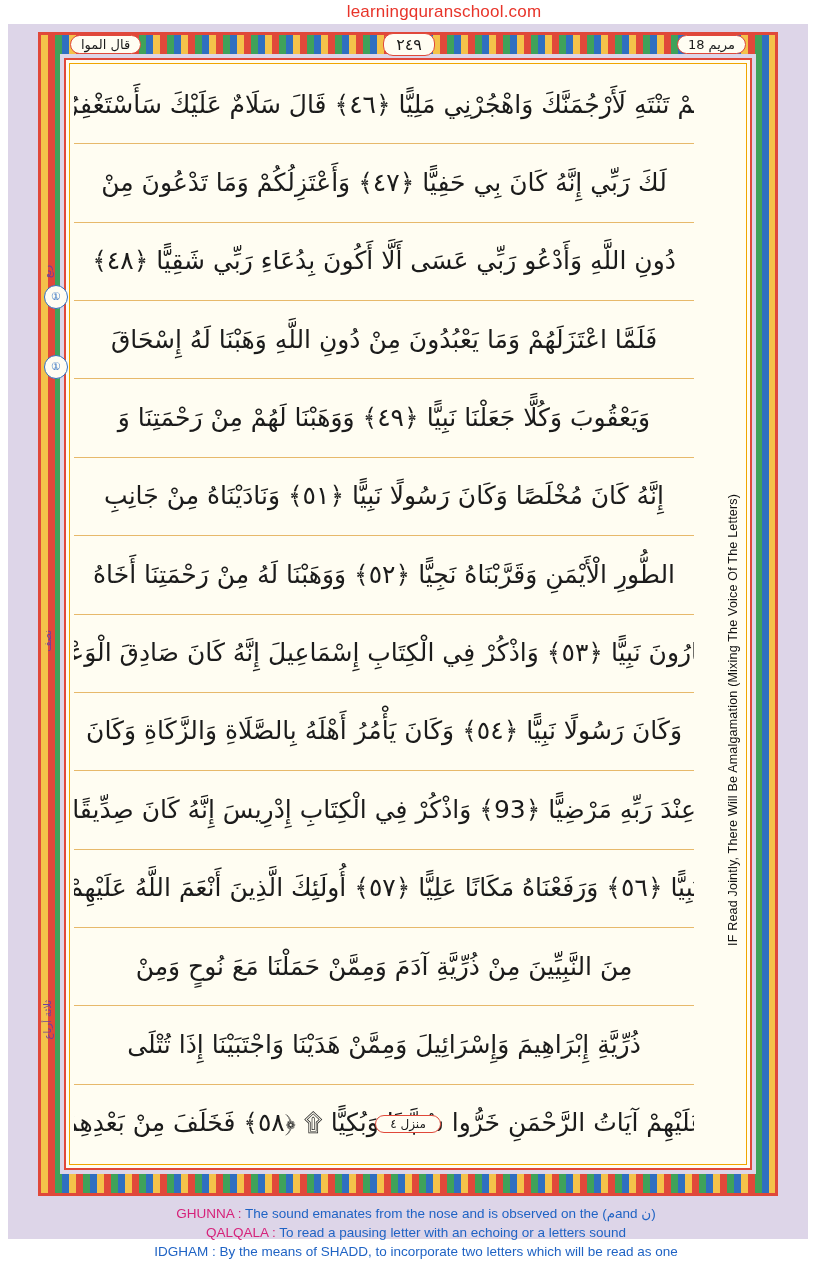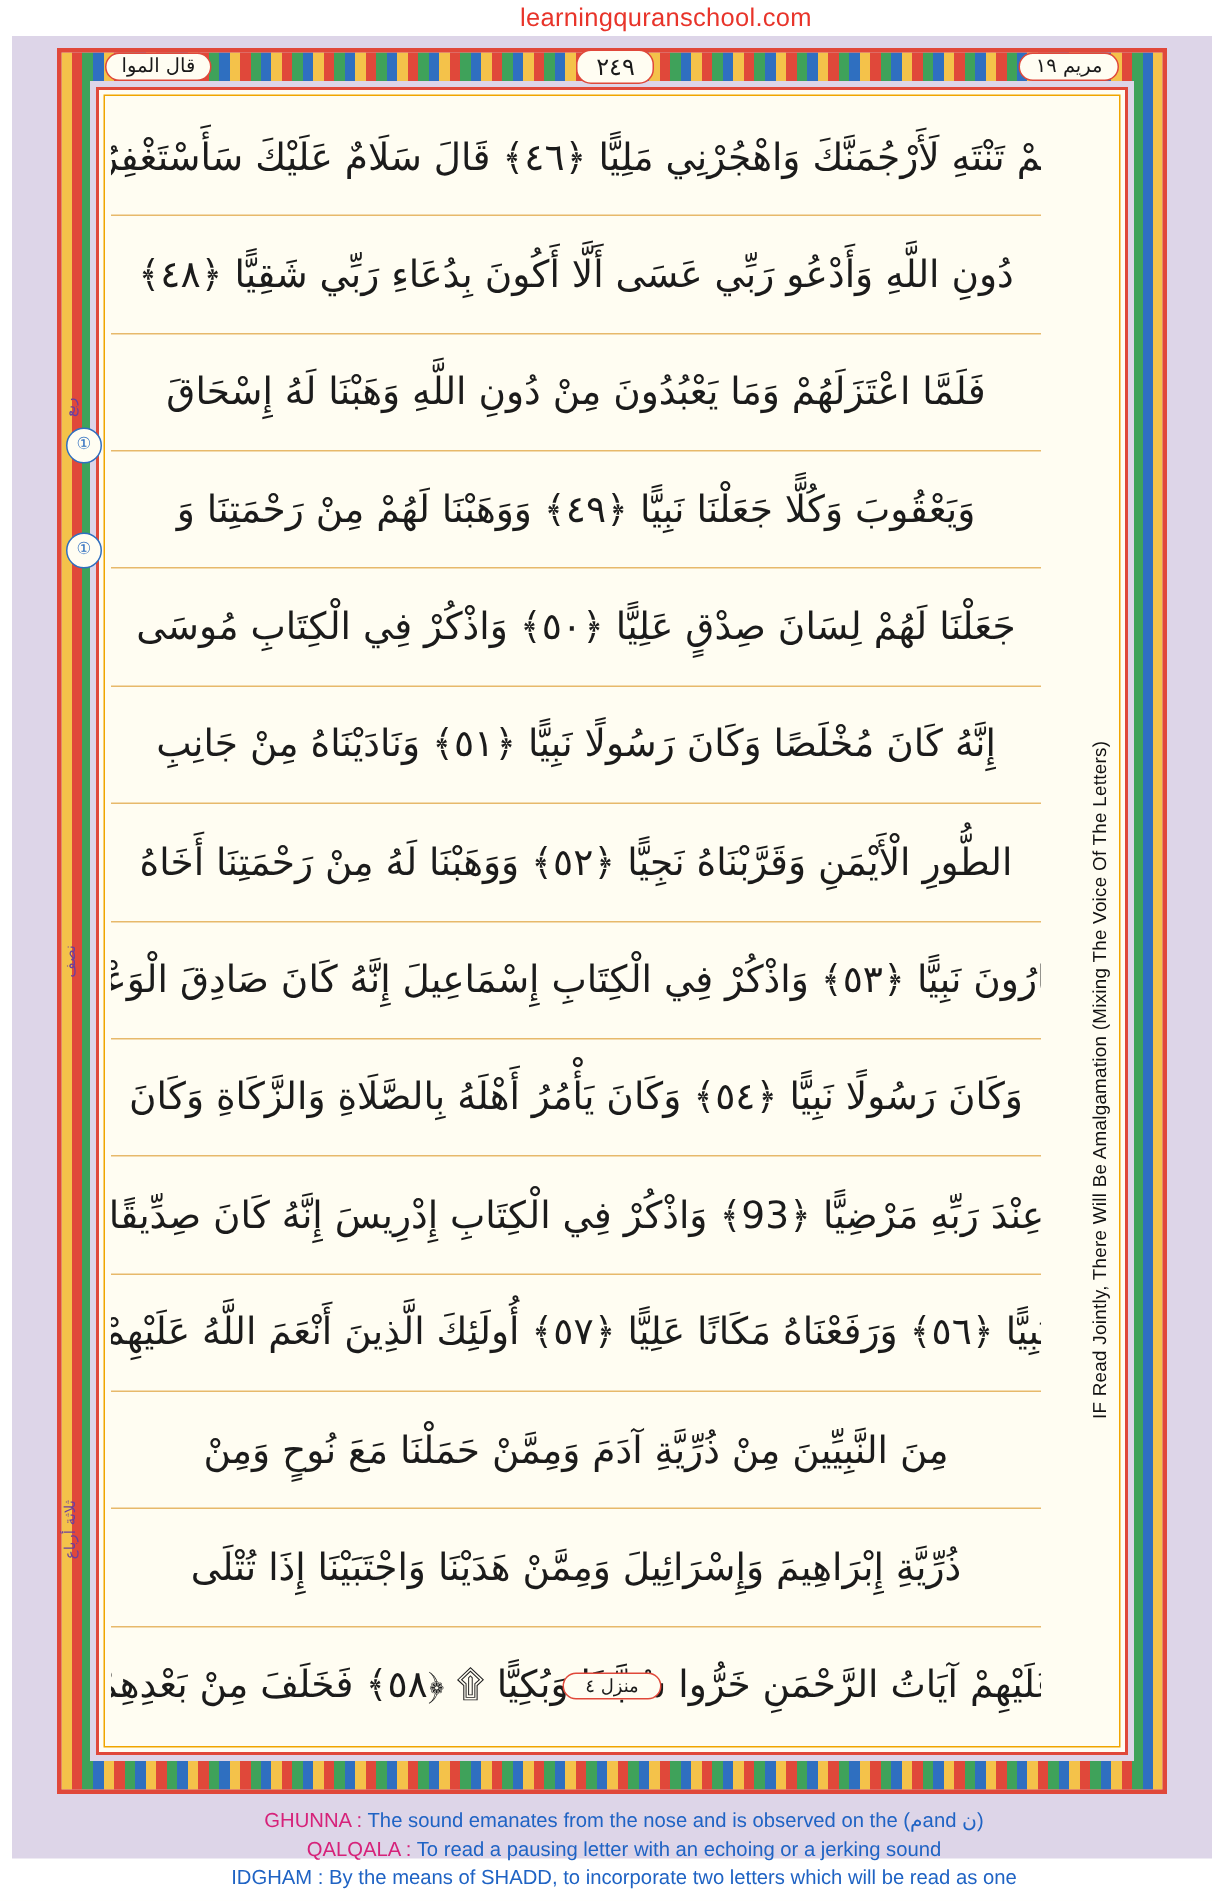--- a/index.html
+++ b/index.html
@@ -239,39 +239,39 @@
 
   <div class="sheet"></div>
 
   <div class="frame-outer"></div>
   <div class="frame-inner-mask"></div>
   <div class="text-frame"></div>
 
   <div class="header-band">
     <div class="hdr-cartouche">قال الموا</div>
     <div class="hdr-page">٢٤٩</div>
-    <div class="hdr-cartouche">مريم ١٩</div>
+    <div class="hdr-cartouche">مريم 18</div>
   </div>
 
   <div class="side-note">IF Read Jointly, There Will Be Amalgamation (Mixing The Voice Of The Letters)</div>
 
   <div class="side-markers">
     <div class="side-badge" style="top:215px;">①</div>
     <div class="side-badge" style="top:285px;">①</div>
     <div class="side-label" style="top:195px;">ربع</div>
     <div class="side-label" style="top:560px;">نصف</div>
     <div class="side-label" style="top:930px;">ثلاثة أرباع</div>
   </div>
 
   <div class="lines">
     <div class="qline">لَمْ تَنْتَهِ لَأَرْجُمَنَّكَ وَاهْجُرْنِي مَلِيًّا ﴿٤٦﴾ قَالَ سَلَامٌ عَلَيْكَ سَأَسْتَغْفِرُ</div>
+    <div class="qline">لَكَ رَبِّي إِنَّهُ كَانَ بِي حَفِيًّا ﴿٤٧﴾ وَأَعْتَزِلُكُمْ وَمَا تَدْعُونَ مِنْ</div>
     <div class="qline">دُونِ اللَّهِ وَأَدْعُو رَبِّي عَسَى أَلَّا أَكُونَ بِدُعَاءِ رَبِّي شَقِيًّا ﴿٤٨﴾</div>
     <div class="qline">فَلَمَّا اعْتَزَلَهُمْ وَمَا يَعْبُدُونَ مِنْ دُونِ اللَّهِ وَهَبْنَا لَهُ إِسْحَاقَ</div>
     <div class="qline">وَيَعْقُوبَ وَكُلًّا جَعَلْنَا نَبِيًّا ﴿٤٩﴾ وَوَهَبْنَا لَهُمْ مِنْ رَحْمَتِنَا وَ</div>
-    <div class="qline">جَعَلْنَا لَهُمْ لِسَانَ صِدْقٍ عَلِيًّا ﴿٥٠﴾ وَاذْكُرْ فِي الْكِتَابِ مُوسَى</div>
     <div class="qline">إِنَّهُ كَانَ مُخْلَصًا وَكَانَ رَسُولًا نَبِيًّا ﴿٥١﴾ وَنَادَيْنَاهُ مِنْ جَانِبِ</div>
     <div class="qline">الطُّورِ الْأَيْمَنِ وَقَرَّبْنَاهُ نَجِيًّا ﴿٥٢﴾ وَوَهَبْنَا لَهُ مِنْ رَحْمَتِنَا أَخَاهُ</div>
     <div class="qline">هَارُونَ نَبِيًّا ﴿٥٣﴾ وَاذْكُرْ فِي الْكِتَابِ إِسْمَاعِيلَ إِنَّهُ كَانَ صَادِقَ الْوَعْدِ</div>
     <div class="qline">وَكَانَ رَسُولًا نَبِيًّا ﴿٥٤﴾ وَكَانَ يَأْمُرُ أَهْلَهُ بِالصَّلَاةِ وَالزَّكَاةِ وَكَانَ</div>
     <div class="qline">عِنْدَ رَبِّهِ مَرْضِيًّا ﴿93﴾ وَاذْكُرْ فِي الْكِتَابِ إِدْرِيسَ إِنَّهُ كَانَ صِدِّيقًا</div>
     <div class="qline">نَبِيًّا ﴿٥٦﴾ وَرَفَعْنَاهُ مَكَانًا عَلِيًّا ﴿٥٧﴾ أُولَئِكَ الَّذِينَ أَنْعَمَ اللَّهُ عَلَيْهِمْ</div>
     <div class="qline">مِنَ النَّبِيِّينَ مِنْ ذُرِّيَّةِ آدَمَ وَمِمَّنْ حَمَلْنَا مَعَ نُوحٍ وَمِنْ</div>
     <div class="qline">ذُرِّيَّةِ إِبْرَاهِيمَ وَإِسْرَائِيلَ وَمِمَّنْ هَدَيْنَا وَاجْتَبَيْنَا إِذَا تُتْلَى</div>
     <div class="qline">عَلَيْهِمْ آيَاتُ الرَّحْمَنِ خَرُّوا سُجَّدًا وَبُكِيًّا ۩ ﴿٥٨﴾ فَخَلَفَ مِنْ بَعْدِهِمْ</div>
   </div>
@@ -280,21 +280,21 @@
     <div class="footer-cartouche">منزل ٤</div>
   </div>
 
   <div class="legend">
     <div class="legend-row">
       <span class="term">GHUNNA :</span>
       <span class="desc">The sound emanates from the nose and is observed on the (مand ن)</span>
     </div>
     <div class="legend-row">
       <span class="term">QALQALA :</span>
-      <span class="desc">To read a pausing letter with an echoing or a jerking sound</span>
+      <span class="desc">To read a pausing letter with an echoing or a letters sound</span>
     </div>
     <div class="legend-row blue">
       <span class="term">IDGHAM :</span>
       <span class="desc">By the means of SHADD, to incorporate two letters which will be read as one</span>
     </div>
   </div>
 
 </div>
 
 </body></html>

